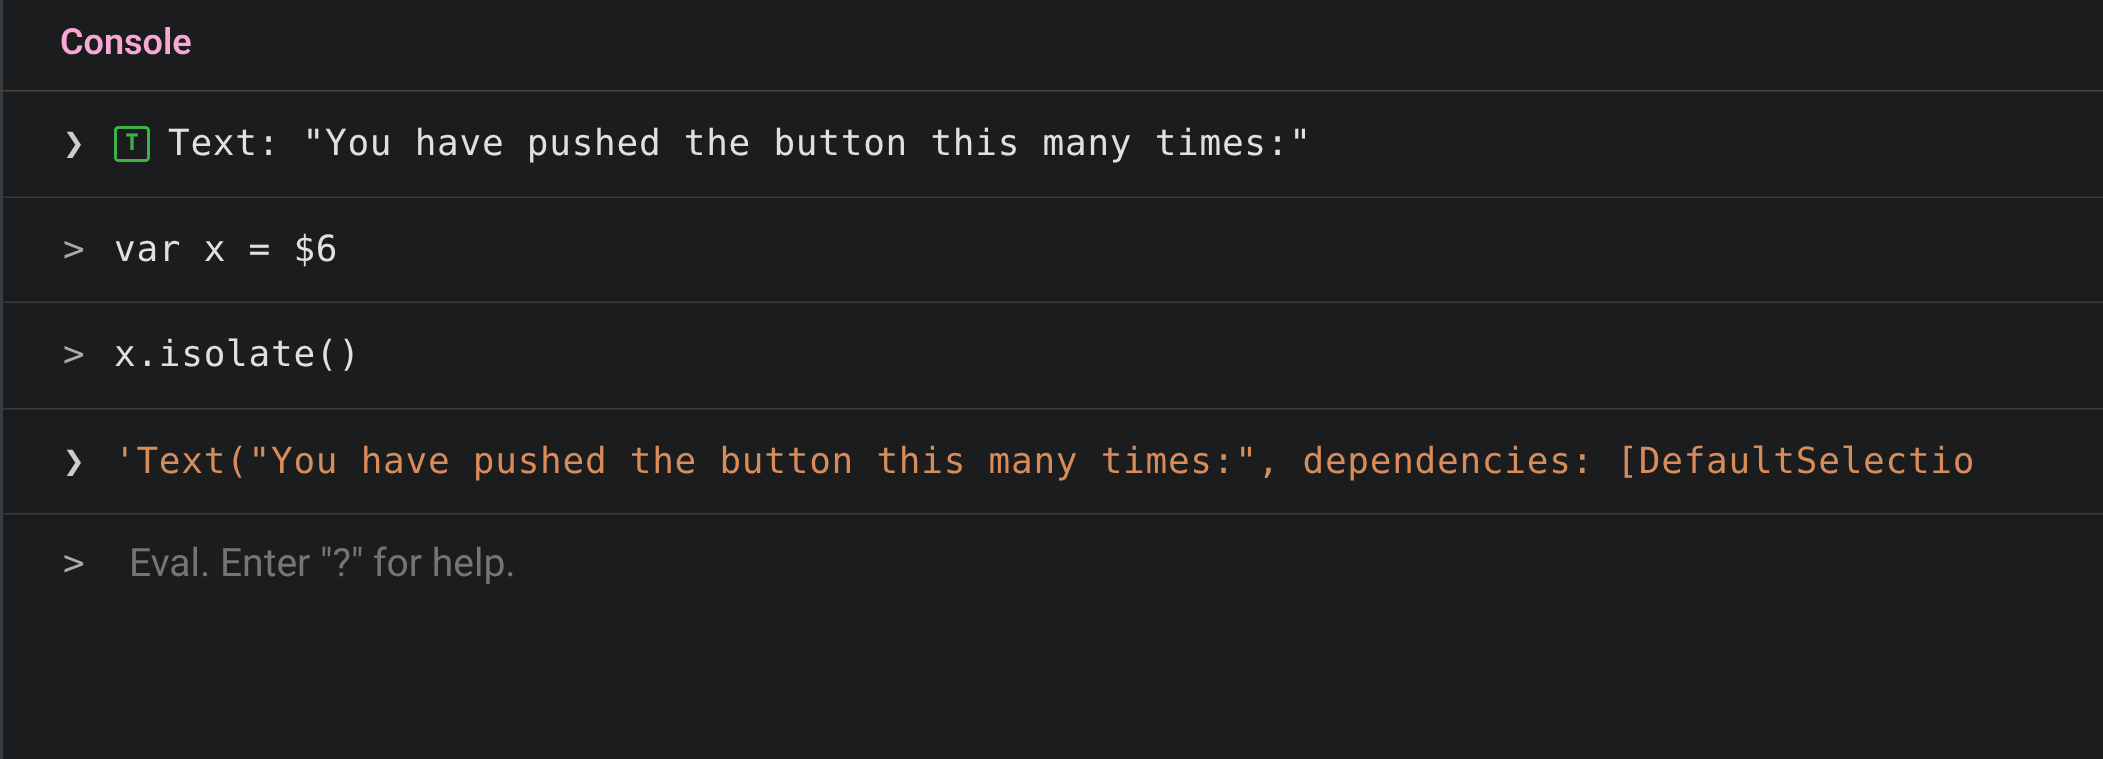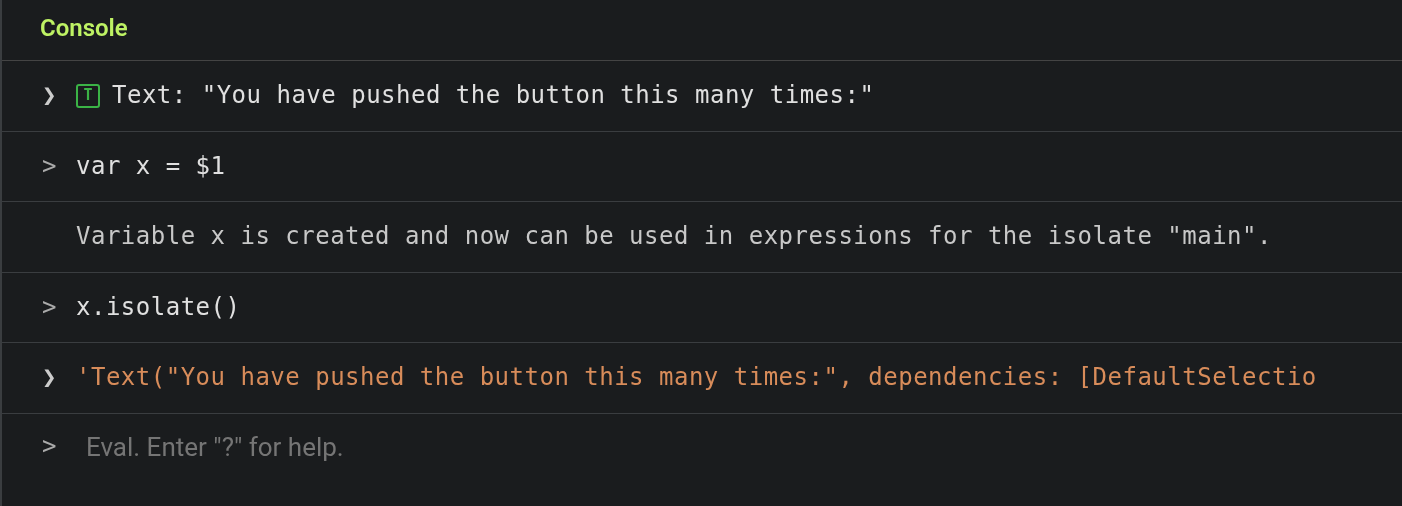--- a/index.html
+++ b/index.html
@@ -23,21 +23,21 @@
     }
     .header {
       padding: 14px 20px 18px 38px;
       border-bottom: 1px solid #444;
       display: flex;
       align-items: center;
     }
     .header-title {
       font-size: 24px;
       font-weight: 600;
-      color: #bef264;
+      color: #f9a8d4;
       text-align: center;
     }
     .rows {
       display: flex;
       flex-direction: column;
     }
     .row {
       display: flex;
       align-items: center;
       padding: 18px 0 18px 40px;
@@ -123,27 +123,23 @@
   <div class="rows">
 
     <div class="row">
       <span class="gutter"><span class="heavy">❯</span></span>
       <span class="text-icon"><span class="t">T</span></span>
       <span class="mono">Text: "You have pushed the button this many times:"</span>
     </div>
 
     <div class="row">
       <span class="gutter"><span class="thin">&gt;</span></span>
-      <span class="mono">var x = $1</span>
+      <span class="mono">var x = $6</span>
     </div>
 
-    <div class="row">
-      <span class="gutter"></span>
-      <span class="mono output-muted">Variable x is created and now can be used in expressions for the isolate "main".</span>
-    </div>
 
     <div class="row">
       <span class="gutter"><span class="thin">&gt;</span></span>
       <span class="mono">x.isolate()</span>
     </div>
 
     <div class="row">
       <span class="gutter"><span class="heavy">❯</span></span>
       <span class="mono output-orange">'Text("You have pushed the button this many times:", dependencies: [DefaultSelectio</span>
     </div>

